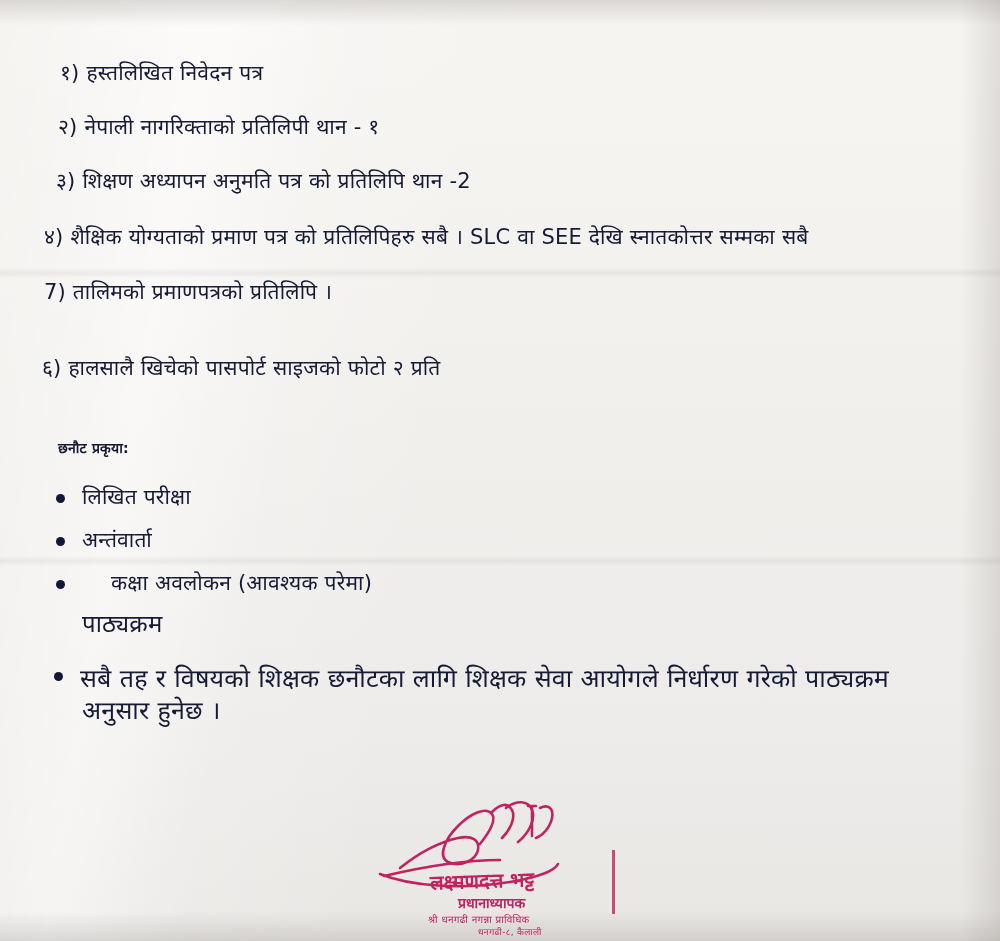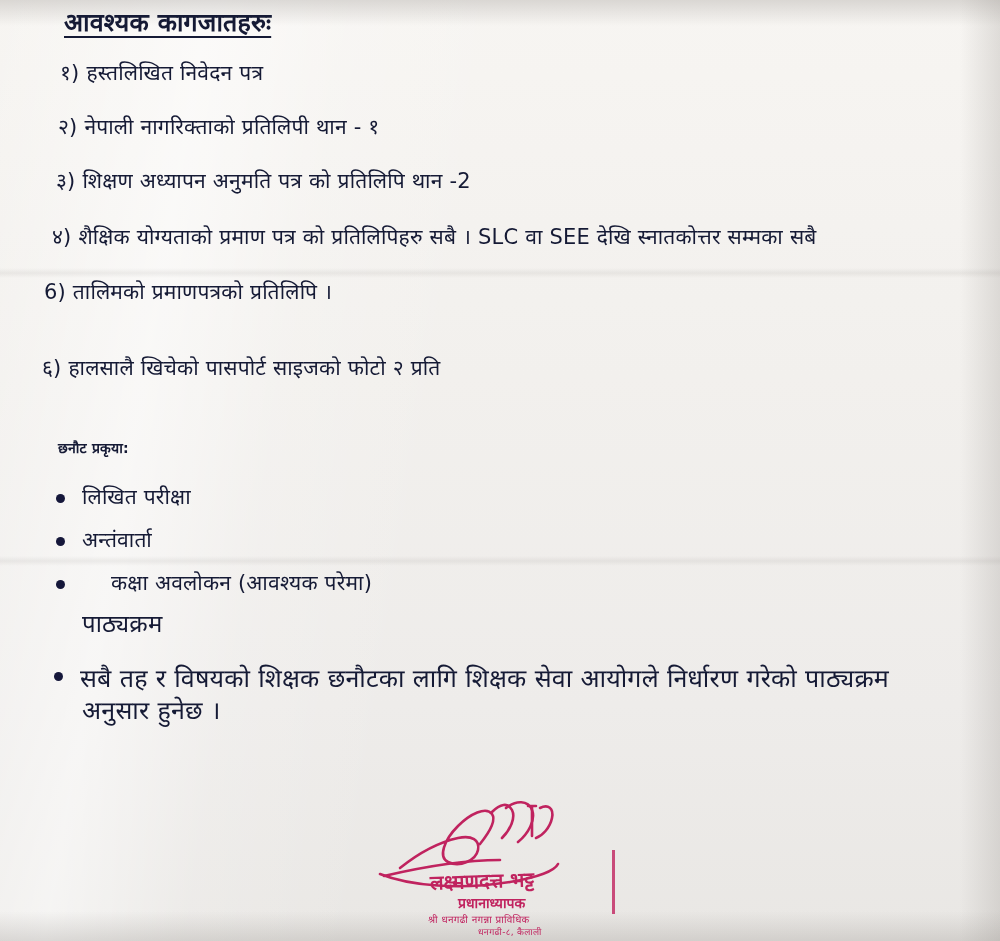--- a/index.html
+++ b/index.html
@@ -158,27 +158,26 @@
 
 <div class="scan-page"></div>
 <div class="fold-line fold-a"></div>
 <div class="fold-line fold-b"></div>
 <div class="edge-shadow-top"></div>
 <div class="edge-shadow-right"></div>
 <div class="edge-shadow-bottom"></div>
 
 <div class="content">
 
-  <div class="heading doc-text">आवश्यक कागजातहरुः</div>
 
   <div class="line doc-text" style="left:60px; top:58px;">१) हस्तलिखित निवेदन पत्र</div>
   <div class="line doc-text" style="left:58px; top:112px;">२) नेपाली नागरिक्ताको प्रतिलिपी थान - १</div>
   <div class="line doc-text" style="left:56px; top:166px;">३) शिक्षण अध्यापन अनुमति पत्र को प्रतिलिपि थान -2</div>
-  <div class="line doc-text" style="left:52px; top:222px;">४) शैक्षिक योग्यताको प्रमाण पत्र को प्रतिलिपिहरु सबै । SLC वा SEE देखि स्नातकोत्तर सम्मका सबै</div>
-  <div class="line doc-text" style="left:44px; top:277px;">6) तालिमको प्रमाणपत्रको प्रतिलिपि ।</div>
+  <div class="line doc-text" style="left:44px; top:222px;">४) शैक्षिक योग्यताको प्रमाण पत्र को प्रतिलिपिहरु सबै । SLC वा SEE देखि स्नातकोत्तर सम्मका सबै</div>
+  <div class="line doc-text" style="left:44px; top:277px;">7) तालिमको प्रमाणपत्रको प्रतिलिपि ।</div>
   <div class="line doc-text" style="left:42px; top:330px;margin-top:23px;">६) हालसालै खिचेको पासपोर्ट साइजको फोटो २ प्रति</div>
 
   <div class="subheading doc-text" style="left:58px; top:438px;">छनौट प्रकृया:</div>
 
   <div class="bullet-dot" style="left:56px; top:494px;"></div>
   <div class="bullet-item doc-text" style="left:82px; top:482px;">लिखित परीक्षा</div>
 
   <div class="bullet-dot" style="left:56px; top:537px;"></div>
   <div class="bullet-item doc-text" style="left:82px; top:525px;">अन्तंवार्ता</div>
 

